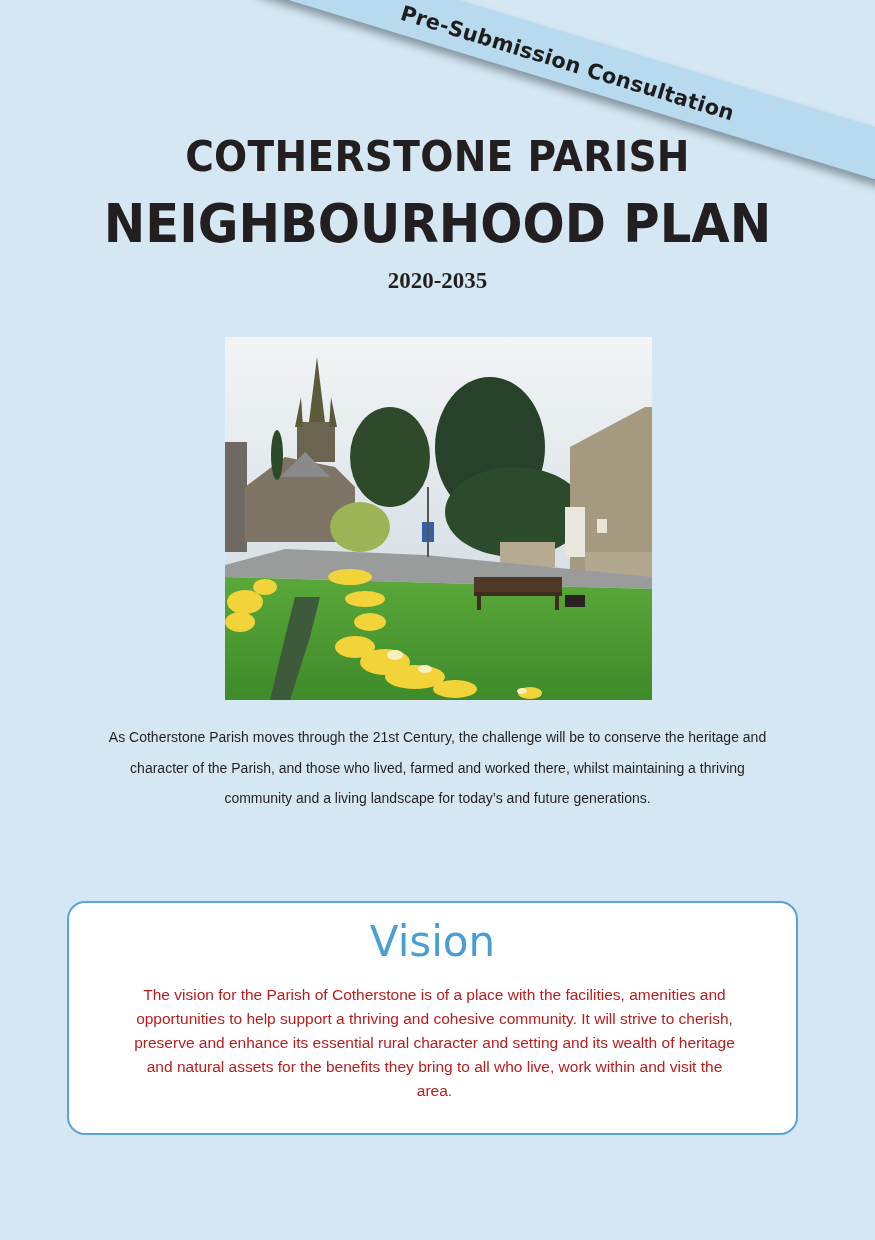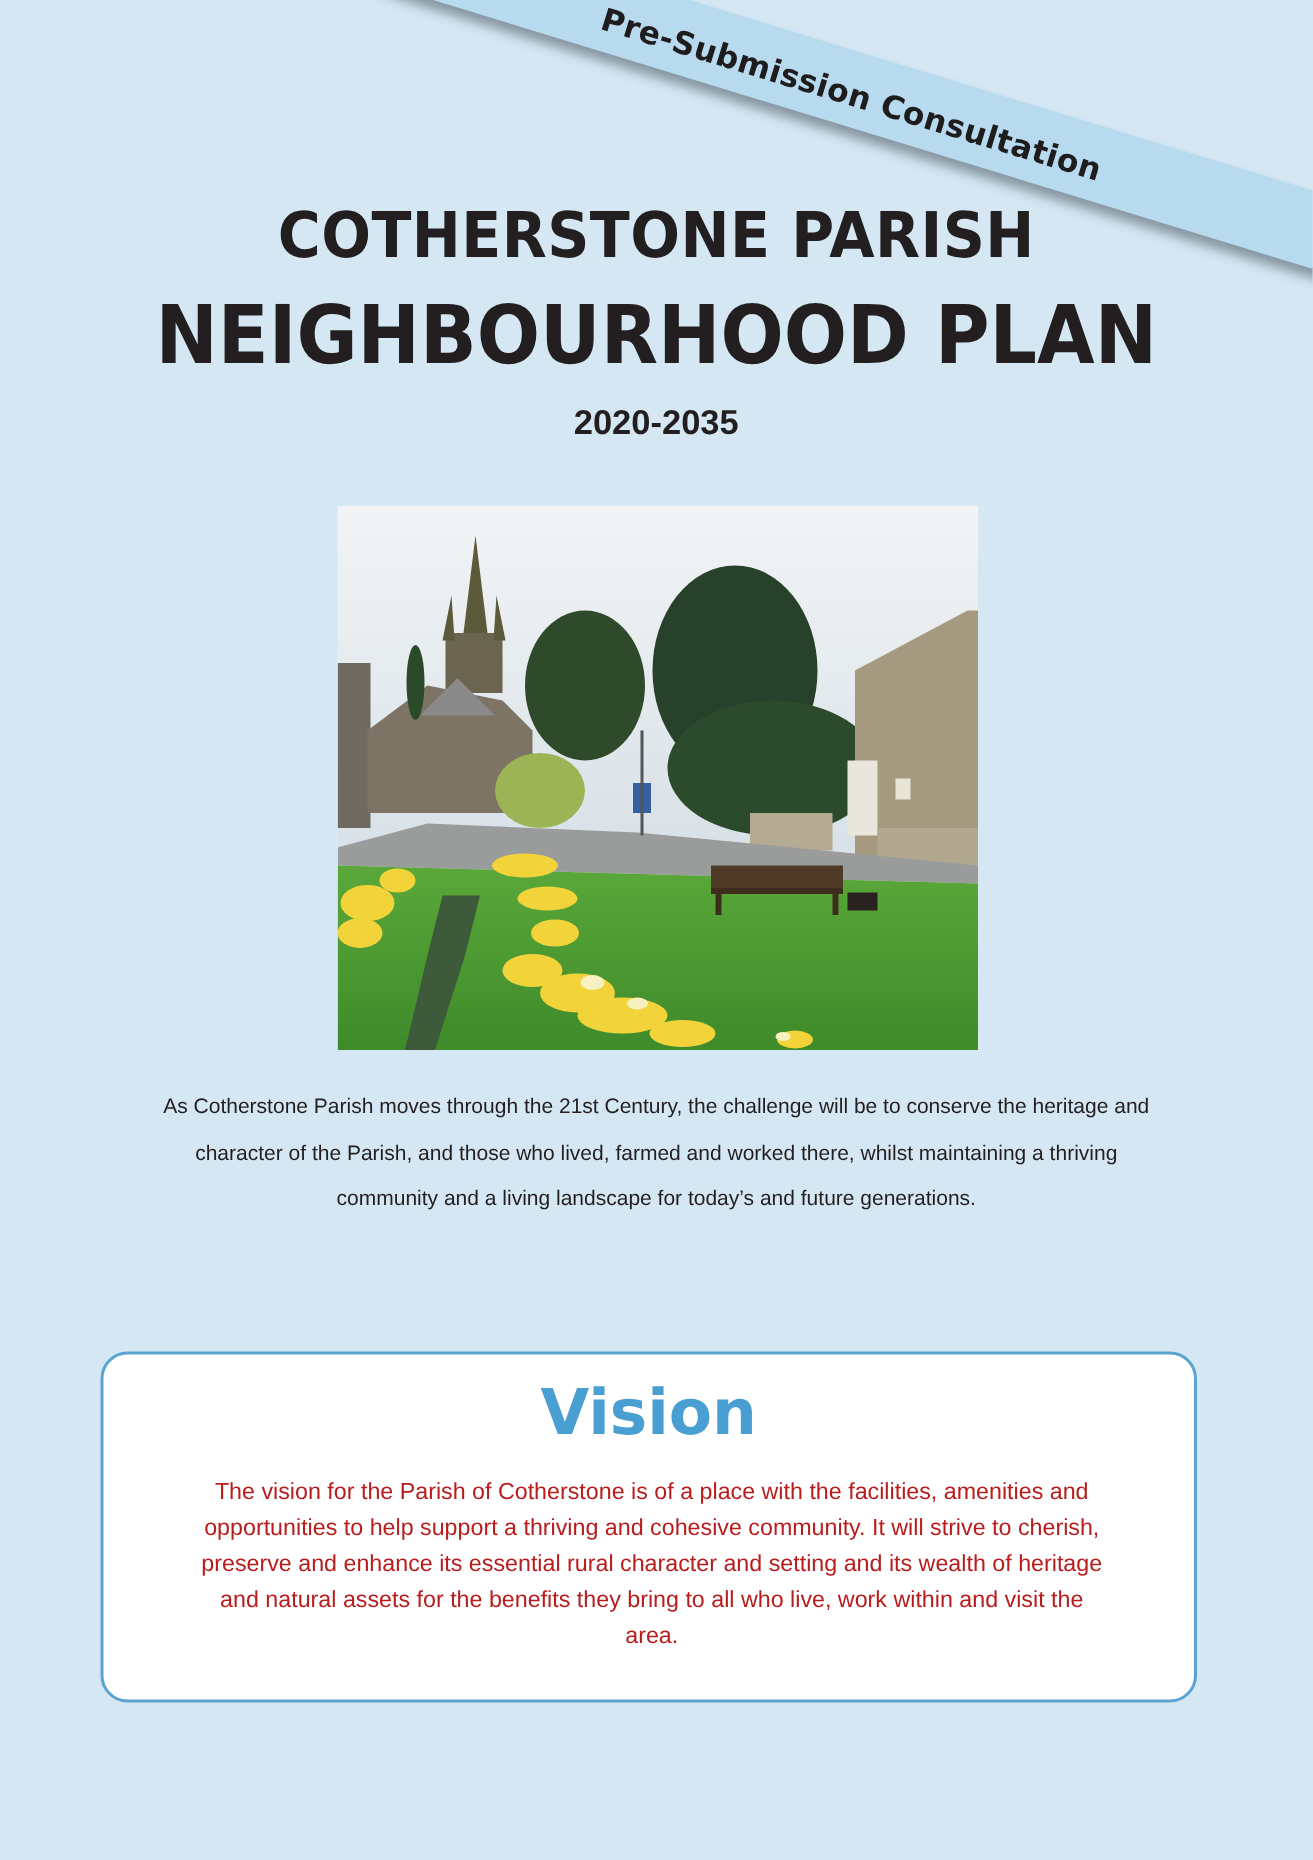--- a/index.html
+++ b/index.html
@@ -31,39 +31,39 @@
     font-family: "DejaVu Sans", sans-serif; transform: scaleX(0.93);
   }
   .title2 {
     position: absolute; left: 0; width: 875px; top: 192px;
     text-align: center; font-weight: bold; font-size: 54px;
     font-family: "DejaVu Sans", sans-serif; transform: scaleX(0.92);
   }
   .years {
     position: absolute; left: 0; width: 875px; top: 268px;
     text-align: center; font-weight: bold; font-size: 23px;
-    font-family: Liberation Sans, sans-serif;
+    font-family: Liberation Serif, serif;
   }
   .photo {
     position: absolute; left: 225px; top: 337px; width: 427px; height: 363px;
     overflow: hidden; background: #e8eef2;
   }
   .intro {
     position: absolute; left: 105px; width: 665px; top: 722px;
     text-align: center; font-size: 14px; line-height: 30.5px; color: #231f20;
     font-family: "Liberation Sans", sans-serif;
   }
   .vision-box {
     position: absolute; left: 67px; top: 901px; width: 731px; height: 234px;
     background: #ffffff; border: 2px solid #5ba3d0; border-radius: 18px;
     box-sizing: border-box;
   }
   .vision-title {
     position: absolute; left: 0; width: 100%; top: 14px;
-    text-align: center; font-weight: bold; font-size: 42px; color: #4a9fd2;
+    text-align: center; font-weight: normal; font-size: 42px; color: #4a9fd2;
     font-family: "DejaVu Sans", sans-serif;
   }
   .vision-text {
     position: absolute; left: 60px; width: 611px; top: 80px;
     text-align: center; font-size: 15.5px; line-height: 24px; color: #b91c1c;
     font-family: "Liberation Sans", sans-serif;
   }
 </style>
 </head>
 <body>

